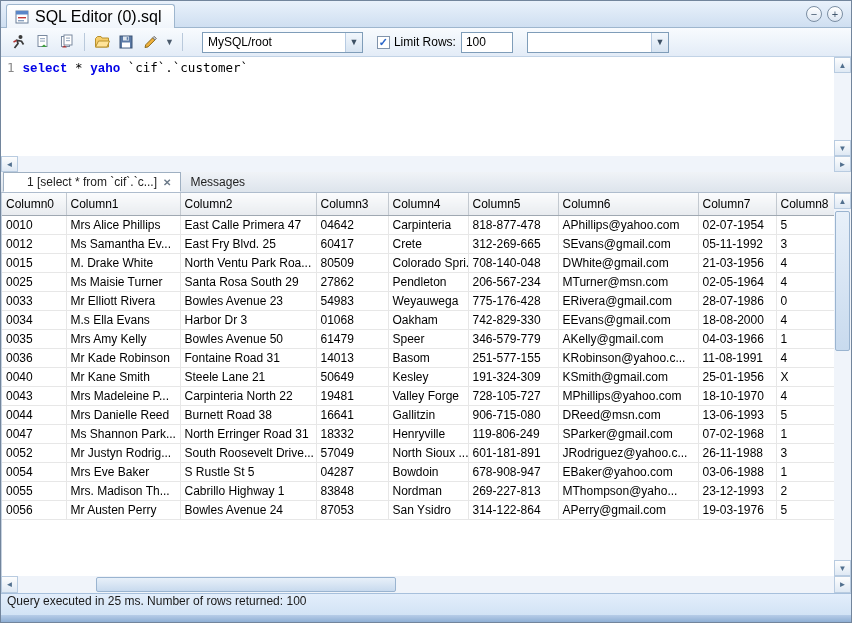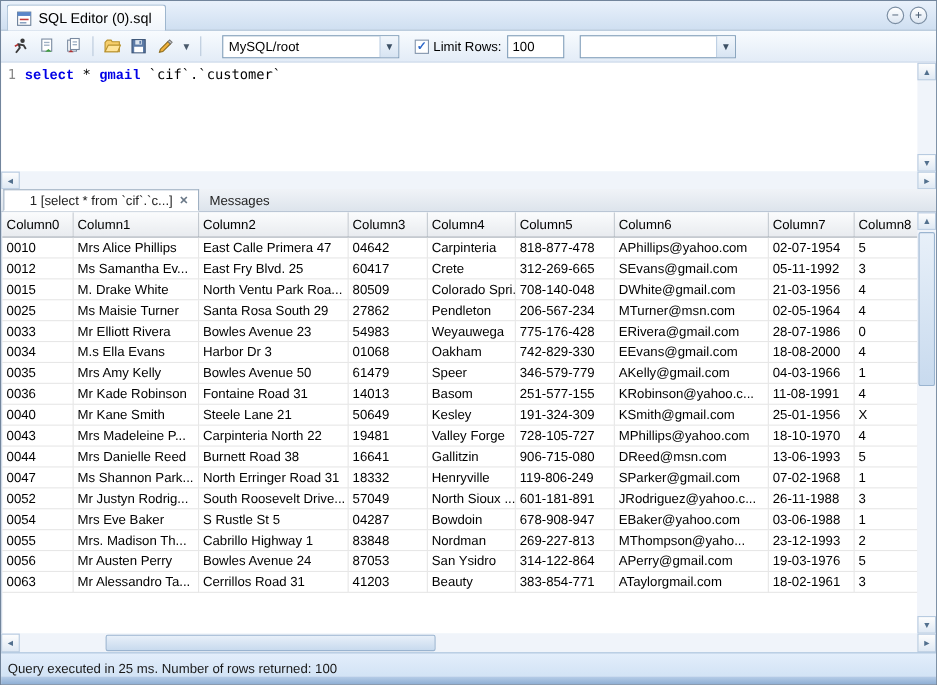--- a/index.html
+++ b/index.html
@@ -7,21 +7,21 @@
   .win { position:relative; width:852px; height:623px; background:#e9eff8;
          border:1px solid #72859c; overflow:hidden; font-size:12px; color:#000; }
 
   
   .tabbar { position:absolute; left:0; top:0; width:850px; height:27px;
             background:linear-gradient(#e9f1fb,#cfdff1);
             border-bottom:1px solid #9eb6ce; }
   .etab { position:absolute; left:5px; top:3px; height:24px; display:flex; align-items:center;
           gap:6px; padding:0 12px 0 8px; background:linear-gradient(#ffffff,#f0f5fb);
           border:1px solid #9eb6ce; border-bottom:none; border-radius:3px 3px 0 0; }
-  .etab-label { font-size:13px; }
+  .etab-label { font-size:16px; }
   .winctls { position:absolute; right:8px; top:5px; display:flex; gap:5px; }
   .ctl { width:16px; height:16px; border:1px solid #7b8ea3; border-radius:50%;
          background:linear-gradient(#ffffff,#dce6f2); color:#44586e; font-size:11px;
          line-height:14px; text-align:center; cursor:default; }
 
   
   .toolbar { position:absolute; left:0; top:27px; width:850px; height:29px;
              background:linear-gradient(#f8fbfe,#e3ecf7);
              border-bottom:1px solid #c2d3e6; display:flex; align-items:center; padding:0 6px; }
   .tbtn { width:24px; height:22px; display:flex; align-items:center; justify-content:center;
@@ -96,21 +96,21 @@
   .grid-vscroll .down  { position:absolute; bottom:0; left:0; width:17px; height:16px; }
   .grid-vscroll .thumb { position:absolute; top:18px; left:1px; width:15px; height:140px; }
   .grid-hscroll { position:absolute; left:0; top:575px; width:850px; height:17px; }
   .grid-hscroll .left  { position:absolute; left:0; top:0; width:17px; height:17px; }
   .grid-hscroll .right { position:absolute; right:0; top:0; width:17px; height:17px; }
   .grid-hscroll .thumb { position:absolute; left:95px; top:1px; width:300px; height:15px; }
 
   
   .statusbar { position:absolute; left:0; top:592px; width:850px; height:22px;
                background:linear-gradient(#e3eefb,#d2e3f5); border-top:1px solid #a7c0dc;
-               display:flex; align-items:flex-end; padding-left:6px; font-size:12px; color:#1a1a1a; }
+               display:flex; align-items:flex-start; padding-left:6px; font-size:12px; color:#1a1a1a; }
   .bottomstrip { position:absolute; left:0; top:614px; width:850px; height:7px;
                  background:linear-gradient(#b7cde8,#8fafd4); }
 
   svg { display:block; }
 </style>
 </head>
 <body>
 
 <div class="win">
 
@@ -205,21 +205,21 @@
     <input class="txtinput" type="text" value="100" style="">
 
     <div class="combo combo2">
       <span class="val"></span>
       <span class="drop">▼</span>
     </div>
   </div>
 
   <div class="editor">
     <div class="codearea">
-      <div class="codeline"><span class="lnum">1</span><span class="kw">select</span><span class="ident"> * </span><span class="kw">gmail</span><span class="ident"> `cif`.`customer`</span></div>
+      <div class="codeline"><span class="lnum">1</span><span class="kw">select</span><span class="ident"> * </span><span class="kw">yaho</span><span class="ident"> `cif`.`customer`</span></div>
     </div>
     <div class="ed-vscroll sb-track">
       <div class="sbtn up">▲</div>
       <div class="sbtn down">▼</div>
     </div>
   </div>
   <div class="ed-hscroll sb-track">
     <div class="sbtn left">◄</div>
     <div class="sbtn right">►</div>
   </div>
@@ -419,31 +419,20 @@
             <td>0056</td>
             <td>Mr Austen Perry</td>
             <td>Bowles Avenue 24</td>
             <td>87053</td>
             <td>San Ysidro</td>
             <td>314-122-864</td>
             <td>APerry@gmail.com</td>
             <td>19-03-1976</td>
             <td>5</td>
           </tr>
-          <tr>
-            <td>0063</td>
-            <td>Mr Alessandro Ta...</td>
-            <td>Cerrillos Road 31</td>
-            <td>41203</td>
-            <td>Beauty</td>
-            <td>383-854-771</td>
-            <td>ATaylorgmail.com</td>
-            <td>18-02-1961</td>
-            <td>3</td>
-          </tr>
         </tbody>
     </table>
   </div>
   <div class="grid-vscroll sb-track">
     <div class="sbtn up">▲</div>
     <div class="thumb"></div>
     <div class="sbtn down">▼</div>
   </div>
   <div class="grid-hscroll sb-track">
     <div class="sbtn left">◄</div>

